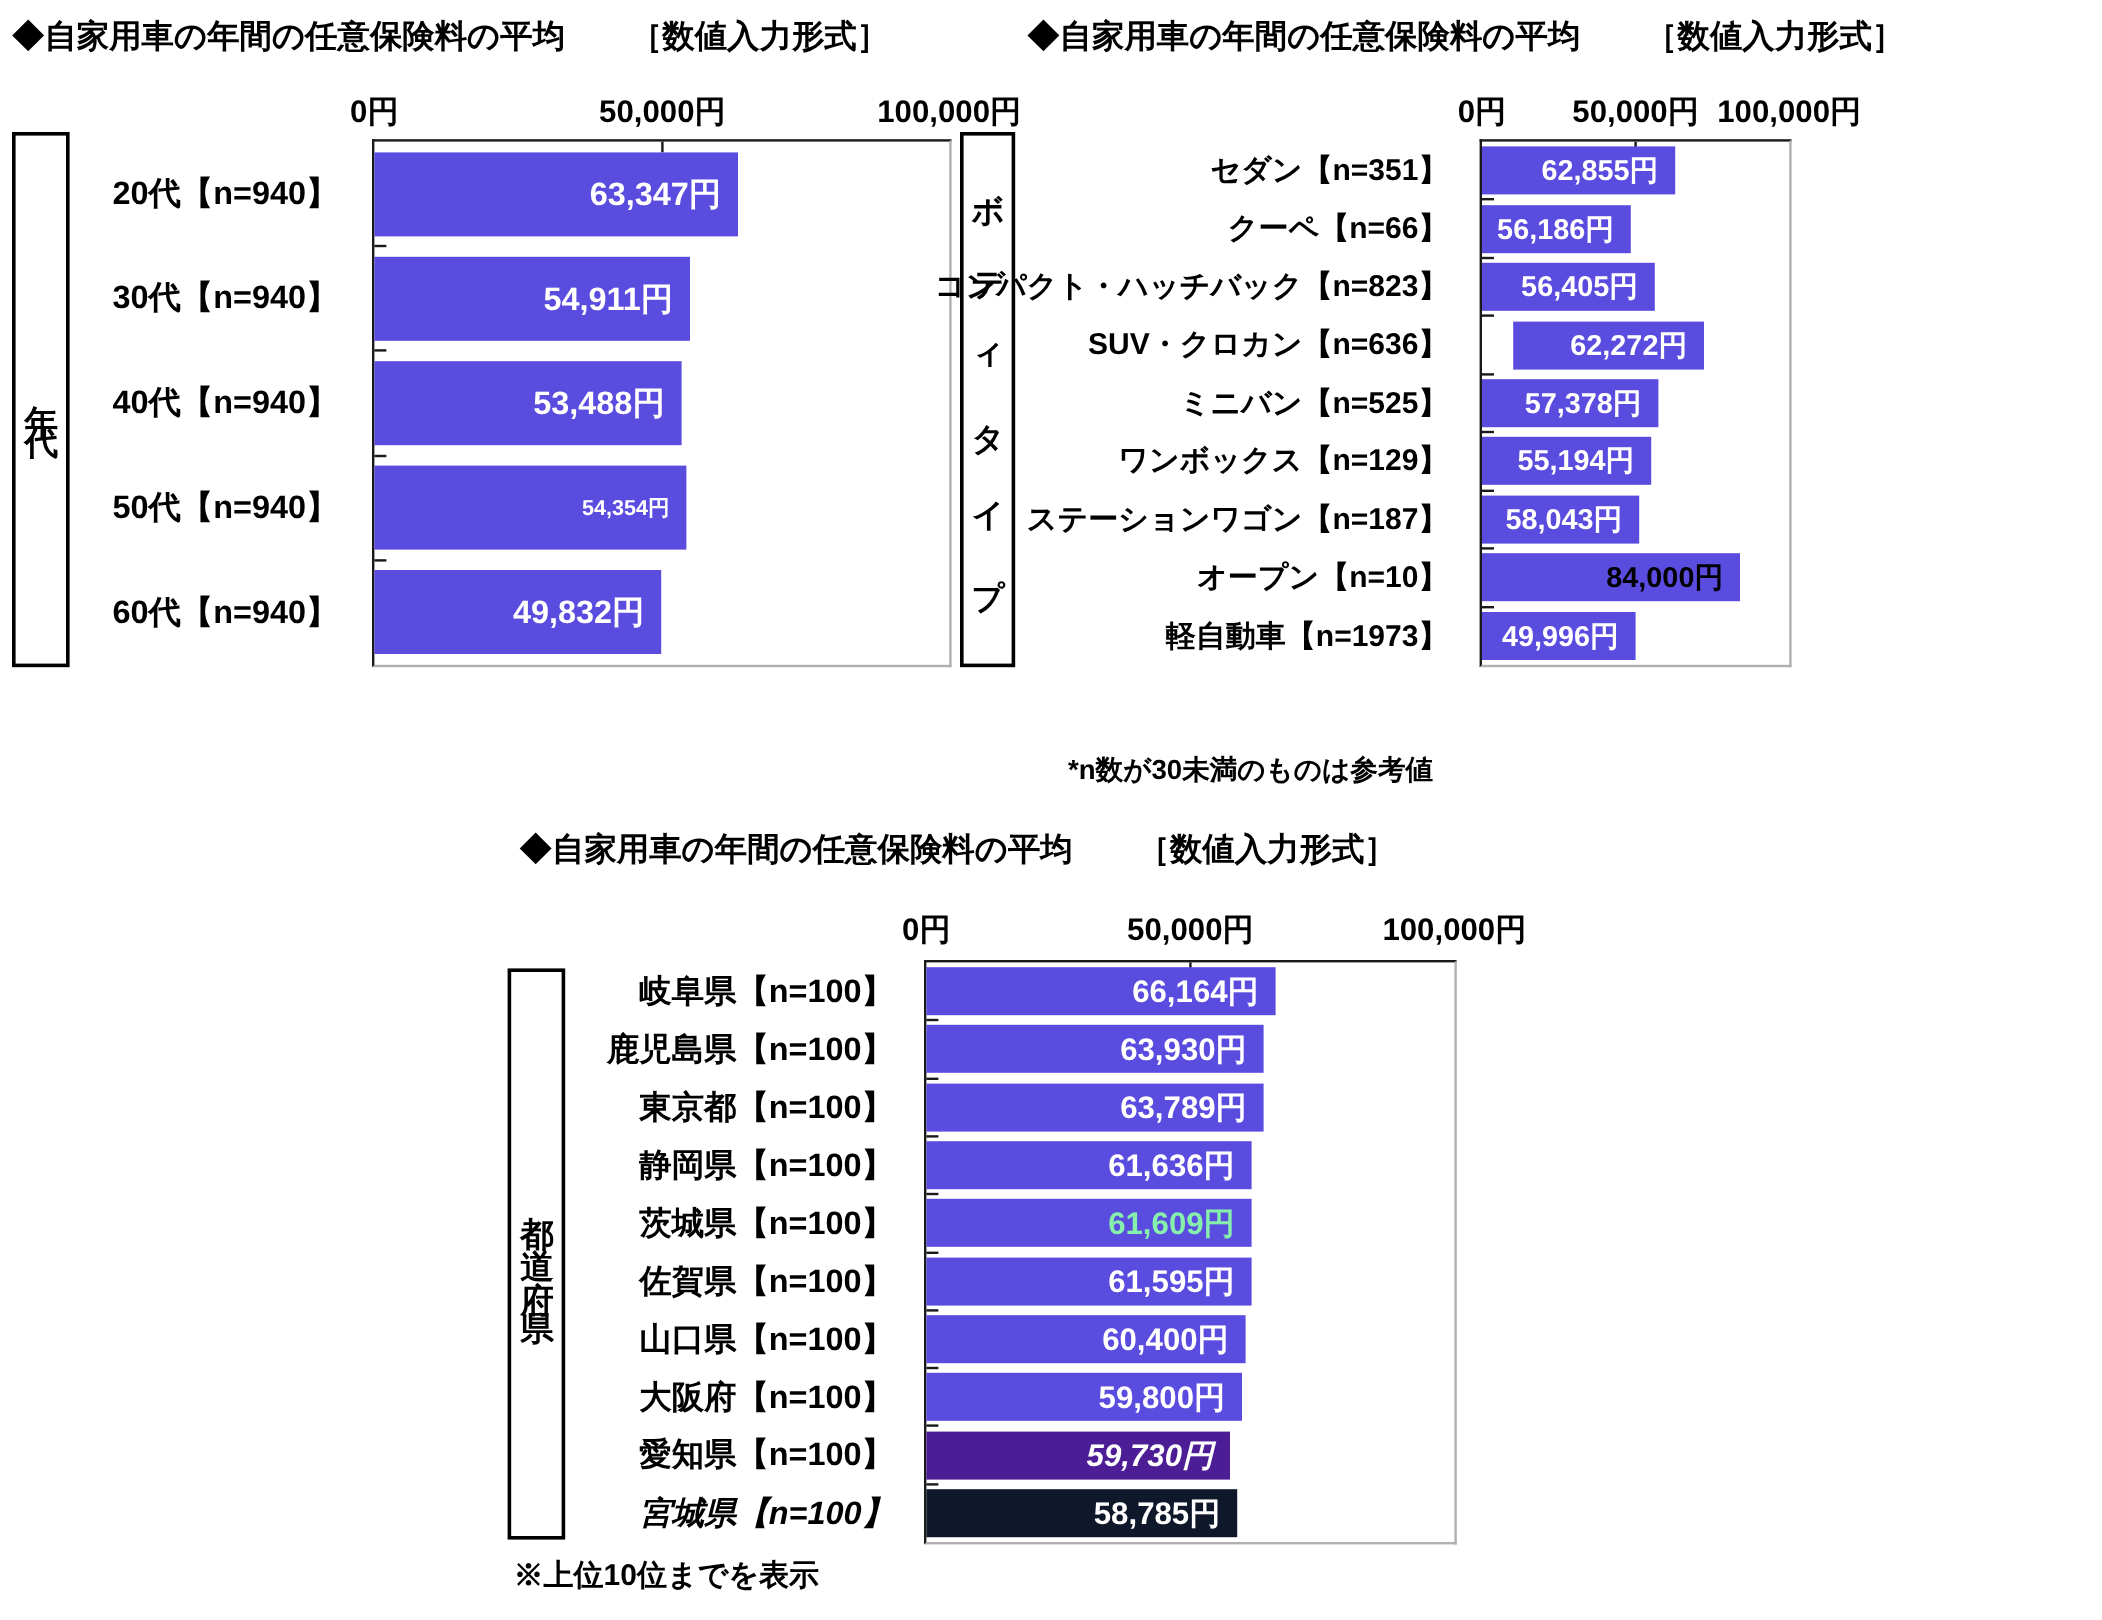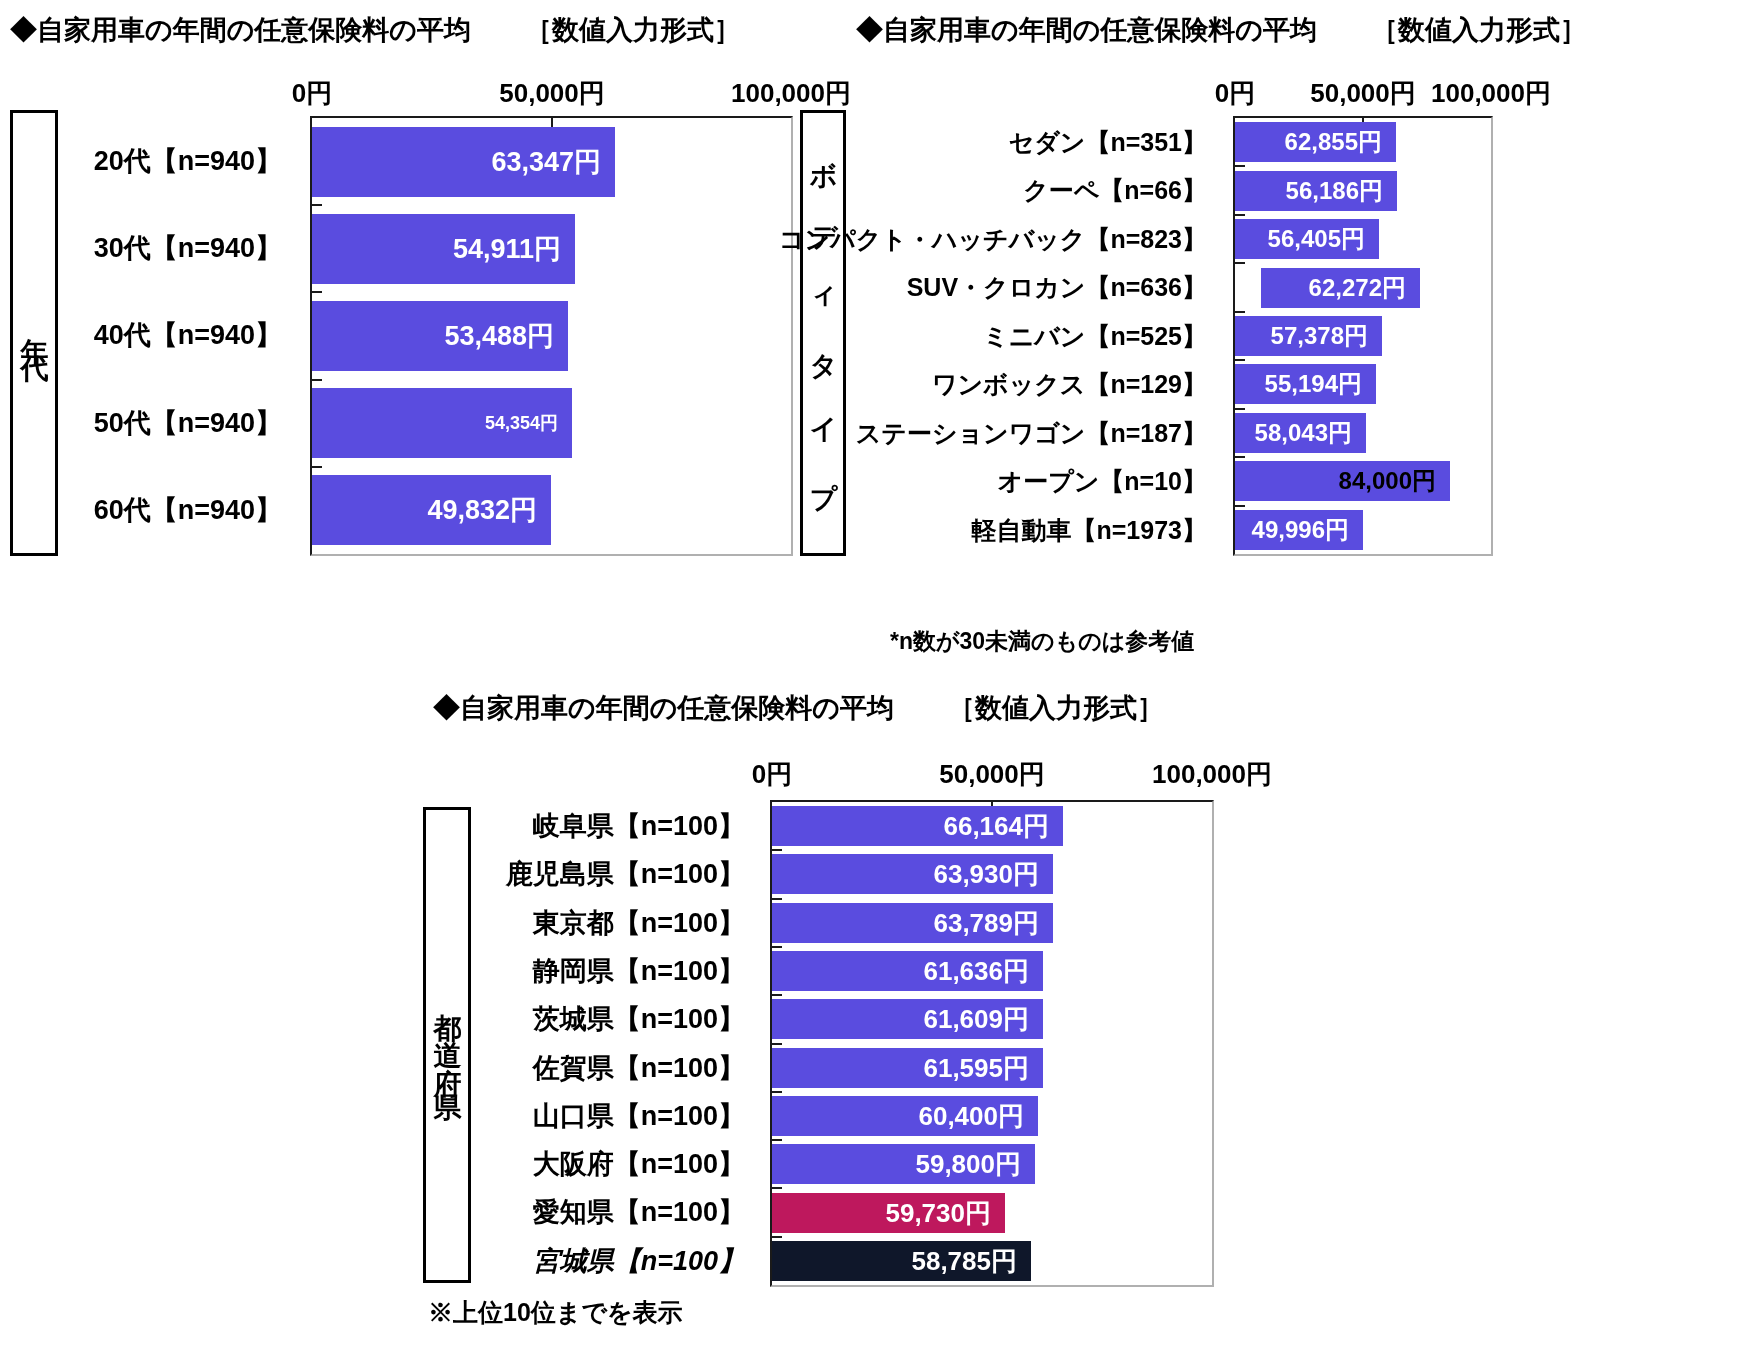--- a/index.html
+++ b/index.html
@@ -81,21 +81,21 @@
       <div class="tick" style="left: 1235px; top: 311px; width: 10px; height: 2px;"></div>
       <div class="tick" style="left: 1235px; top: 359px; width: 10px; height: 2px;"></div>
       <div class="tick" style="left: 1235px; top: 408px; width: 10px; height: 2px;"></div>
       <div class="tick" style="left: 1235px; top: 456px; width: 10px; height: 2px;"></div>
       <div class="tick" style="left: 1235px; top: 505px; width: 10px; height: 2px;"></div>
       <div class="abs row-label" style="left: 587px; width: 620px; top: 118px; height: 48px; line-height: 48px; font-size: 25px;">セダン【n=351】</div>
       <div class="bar" style="left: 1235px; top: 122px; width: 161px; height: 40px; background: rgb(90, 76, 223);">
         <div class="bar-label" style="font-size: 24px; color: rgb(255, 255, 255);">62,855円</div>
       </div>
       <div class="abs row-label" style="left: 587px; width: 620px; top: 166px; height: 48px; line-height: 48px; font-size: 25px;">クーペ【n=66】</div>
-      <div class="bar" style="left: 1235px; top: 171px; width: 162px; height: 40px; background: rgb(90, 76, 223);">
+      <div class="bar" style="left: 1235px; top: 171px; width: 124px; height: 40px; background: rgb(90, 76, 223);">
         <div class="bar-label" style="font-size: 24px; color: rgb(255, 255, 255);">56,186円</div>
       </div>
       <div class="abs row-label" style="left: 587px; width: 620px; top: 215px; height: 48px; line-height: 48px; font-size: 25px;">コンパクト・ハッチバック【n=823】</div>
       <div class="bar" style="left: 1235px; top: 219px; width: 144px; height: 40px; background: rgb(90, 76, 223);">
         <div class="bar-label" style="font-size: 24px; color: rgb(255, 255, 255);">56,405円</div>
       </div>
       <div class="abs row-label" style="left: 587px; width: 620px; top: 263px; height: 48px; line-height: 48px; font-size: 25px;">SUV・クロカン【n=636】</div>
       <div class="bar" style="left: 1235px; top: 268px; width: 159px; height: 40px; background: rgb(90, 76, 223); margin-left: 26px;">
         <div class="bar-label" style="font-size: 24px; color: rgb(255, 255, 255);">62,272円</div>
       </div>
@@ -151,36 +151,36 @@
       <div class="abs row-label" style="left: 125px; width: 620px; top: 899px; height: 48px; line-height: 48px; font-size: 27px;">東京都【n=100】</div>
       <div class="bar" style="left: 772px; top: 903px; width: 281px; height: 40px; background: rgb(90, 76, 223);">
         <div class="bar-label" style="font-size: 26px; color: rgb(255, 255, 255);">63,789円</div>
       </div>
       <div class="abs row-label" style="left: 125px; width: 620px; top: 947px; height: 48px; line-height: 48px; font-size: 27px;">静岡県【n=100】</div>
       <div class="bar" style="left: 772px; top: 951px; width: 271px; height: 40px; background: rgb(90, 76, 223);">
         <div class="bar-label" style="font-size: 26px; color: rgb(255, 255, 255);">61,636円</div>
       </div>
       <div class="abs row-label" style="left: 125px; width: 620px; top: 995px; height: 48px; line-height: 48px; font-size: 27px;">茨城県【n=100】</div>
       <div class="bar" style="left: 772px; top: 999px; width: 271px; height: 40px; background: rgb(90, 76, 223);">
-        <div class="bar-label" style="font-size: 26px; color: #ffffff;">61,609円</div>
+        <div class="bar-label" style="font-size: 26px; color: #86efac;">61,609円</div>
       </div>
       <div class="abs row-label" style="left: 125px; width: 620px; top: 1044px; height: 48px; line-height: 48px; font-size: 27px;">佐賀県【n=100】</div>
       <div class="bar" style="left: 772px; top: 1048px; width: 271px; height: 40px; background: rgb(90, 76, 223);">
         <div class="bar-label" style="font-size: 26px; color: rgb(255, 255, 255);">61,595円</div>
       </div>
       <div class="abs row-label" style="left: 125px; width: 620px; top: 1092px; height: 48px; line-height: 48px; font-size: 27px;">山口県【n=100】</div>
       <div class="bar" style="left: 772px; top: 1096px; width: 266px; height: 40px; background: rgb(90, 76, 223);">
         <div class="bar-label" style="font-size: 26px; color: rgb(255, 255, 255);">60,400円</div>
       </div>
       <div class="abs row-label" style="left: 125px; width: 620px; top: 1140px; height: 48px; line-height: 48px; font-size: 27px;">大阪府【n=100】</div>
       <div class="bar" style="left: 772px; top: 1144px; width: 263px; height: 40px; background: rgb(90, 76, 223);">
         <div class="bar-label" style="font-size: 26px; color: rgb(255, 255, 255);">59,800円</div>
       </div>
       <div class="abs row-label" style="left: 125px; width: 620px; top: 1188px; height: 48px; line-height: 48px; font-size: 27px;">愛知県【n=100】</div>
-      <div class="bar" style="left: 772px; top: 1193px; width: 233px; height: 40px; background: #be185d;">
+      <div class="bar" style="left: 772px; top: 1193px; width: 253px; height: 40px; background: #4c1d95; font-style: italic;">
         <div class="bar-label" style="font-size: 26px; color: rgb(255, 255, 255);">59,730円</div>
       </div>
       <div class="abs row-label" style="left: 125px; width: 620px; top: 1237px; height: 48px; line-height: 48px; font-size: 27px; font-style: italic;">宮城県【n=100】</div>
       <div class="bar" style="left: 772px; top: 1241px; width: 259px; height: 40px; background: #0f172a; align-items: center;">
         <div class="bar-label" style="font-size: 26px; color: rgb(255, 255, 255);">58,785円</div>
       </div>
       <div class="abs footnote" style="left: 428px; top: 1296px; font-size: 25px;">※上位10位までを表示</div>
     </section>
 </div>
 

